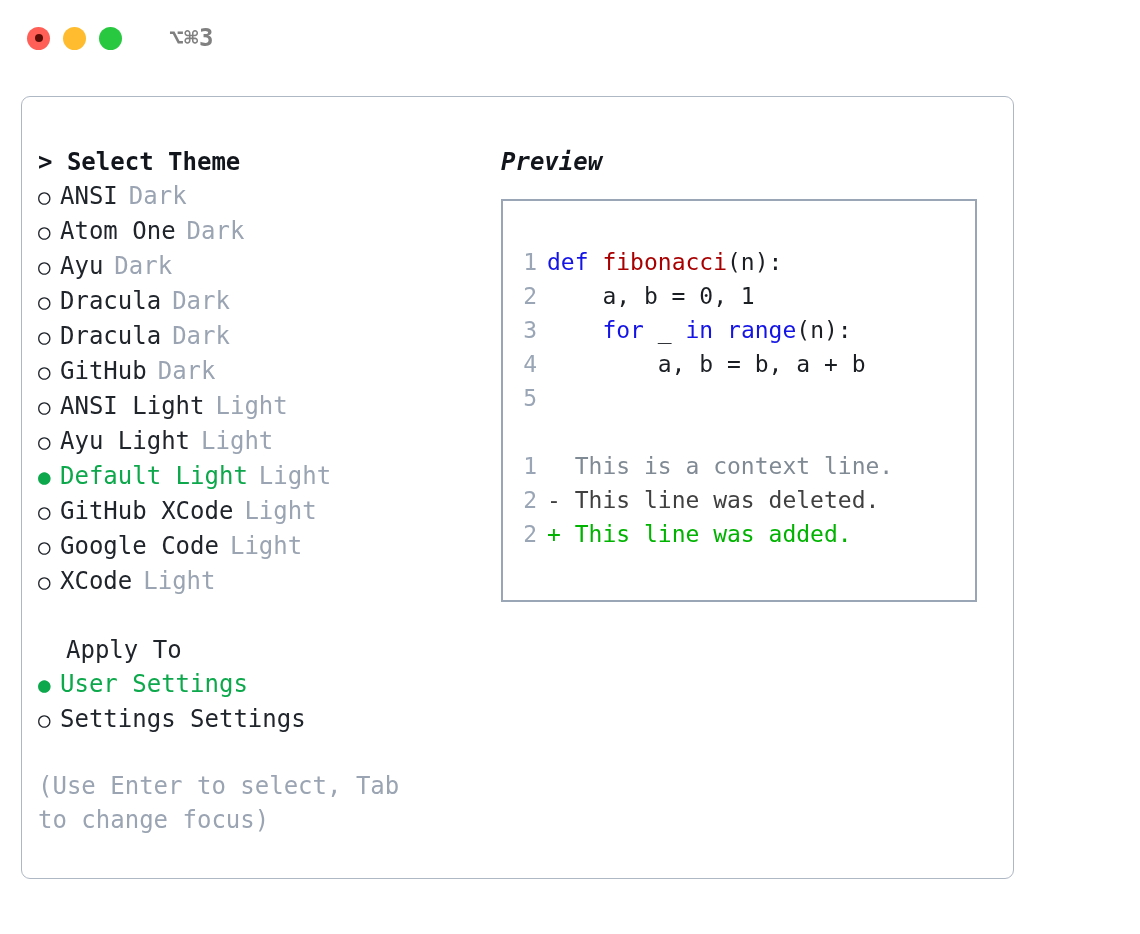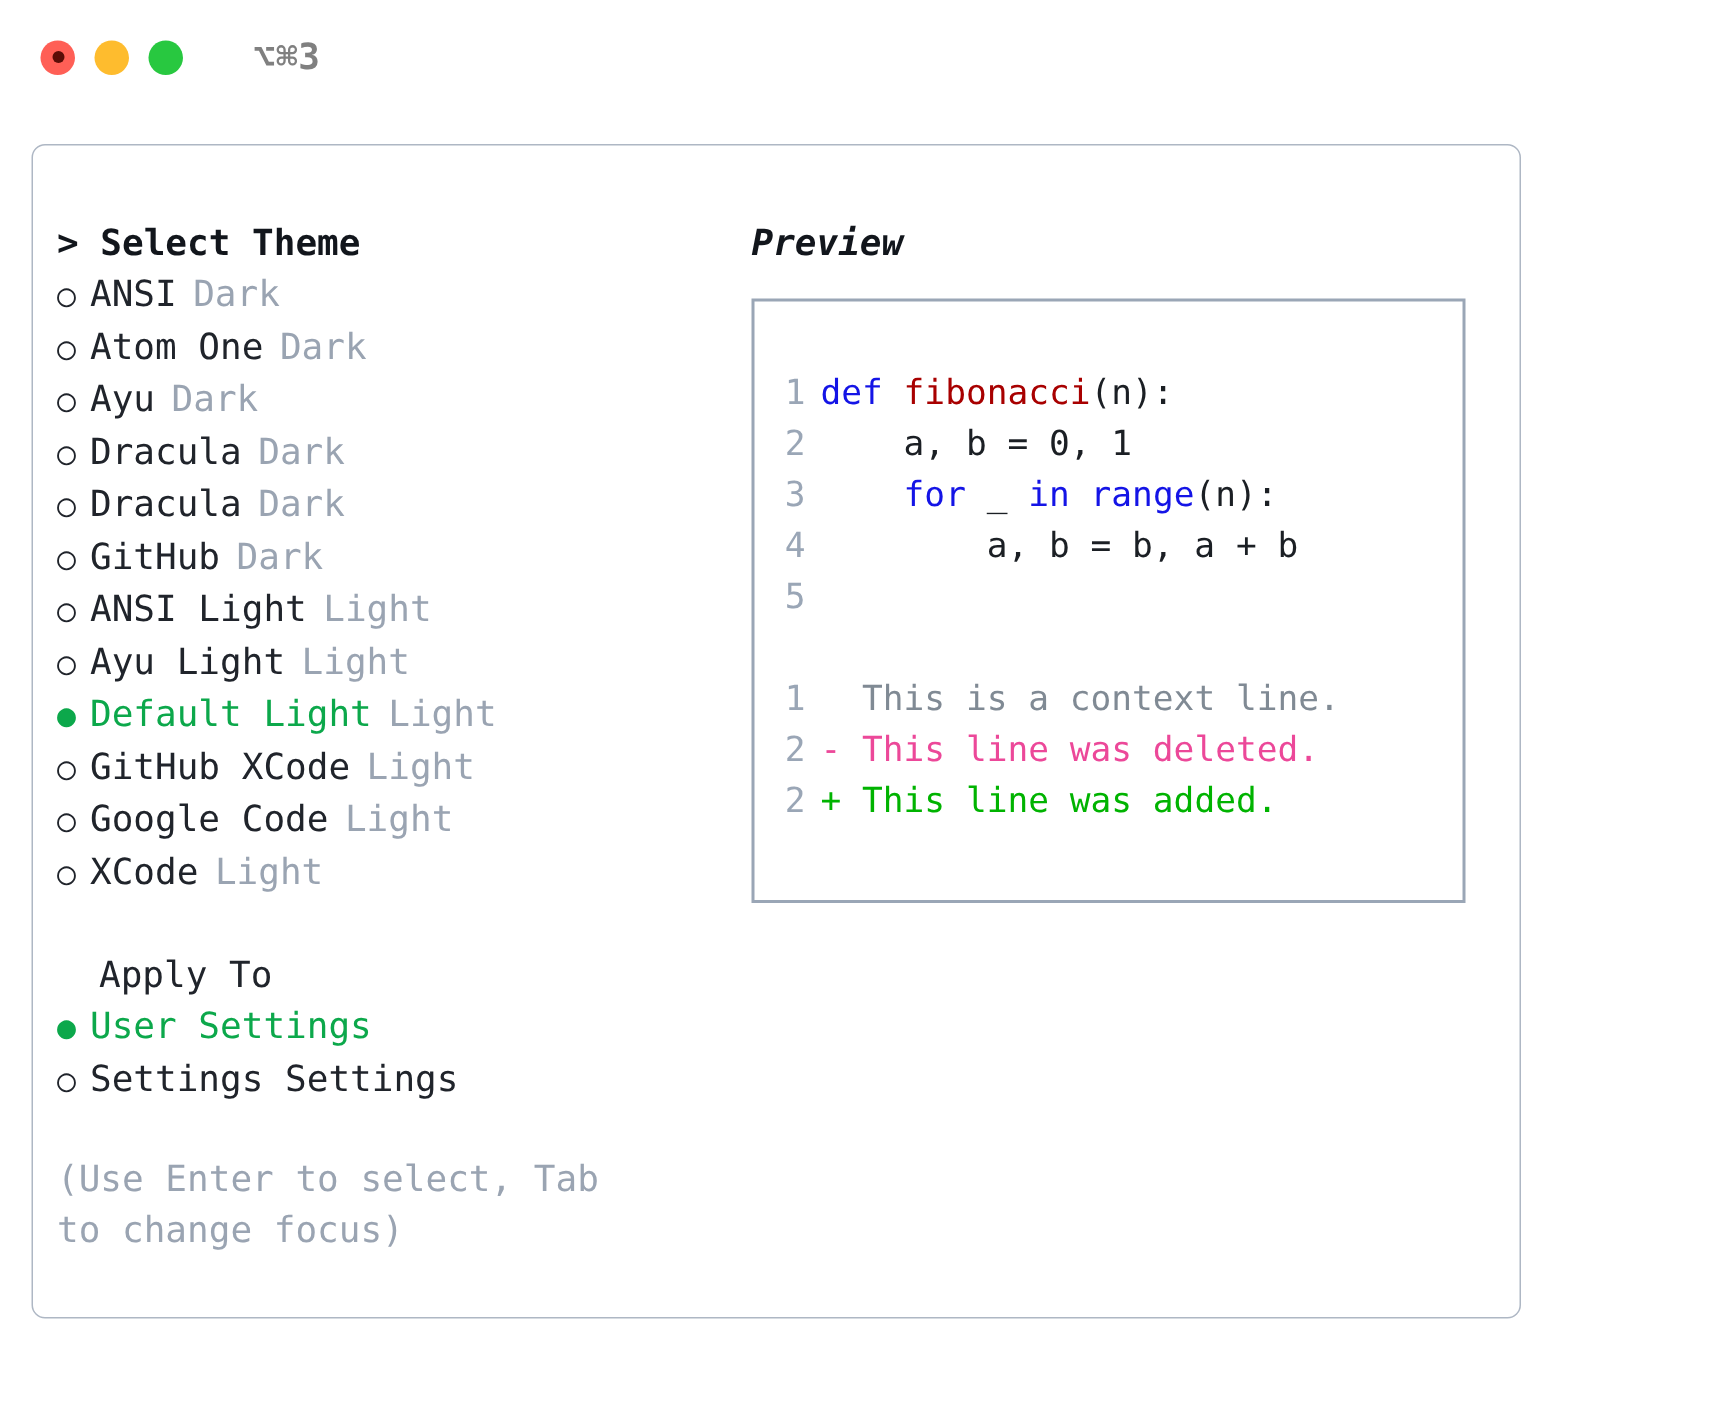--- a/index.html
+++ b/index.html
@@ -196,21 +196,21 @@
   }
   .code-text { color: #1b1f24; }
 
   .tok-kw   { color: #1414e6; }
   .tok-fn   { color: #a80000; }
   .tok-plain{ color: #1b1f24; }
 
   .blank-line { height: 34px; }
 
   .diff-ctx  { color: #808a94; }
-  .diff-del  { color: #ec4899; }
+  .diff-del  { color: #404040; }
   .diff-add  { color: #00b300; }
 </style>
 </head>
 <body>
 
 <div class="window">
 
   <div class="titlebar">
     <div class="traffic">
       <span class="dot red"></span>

